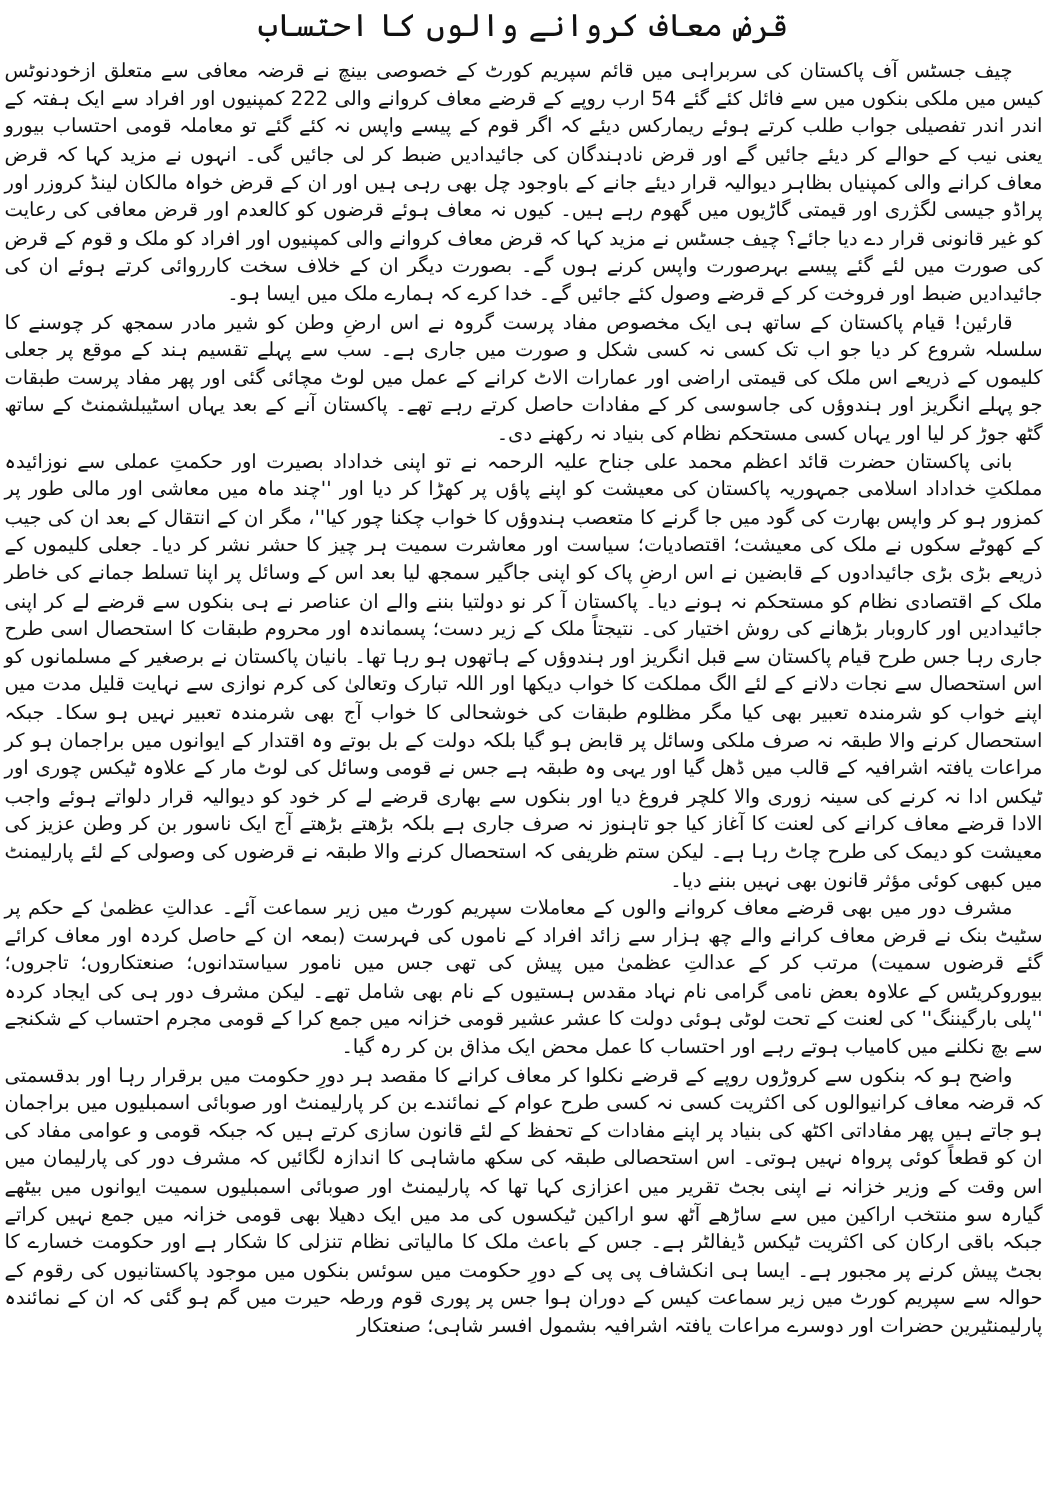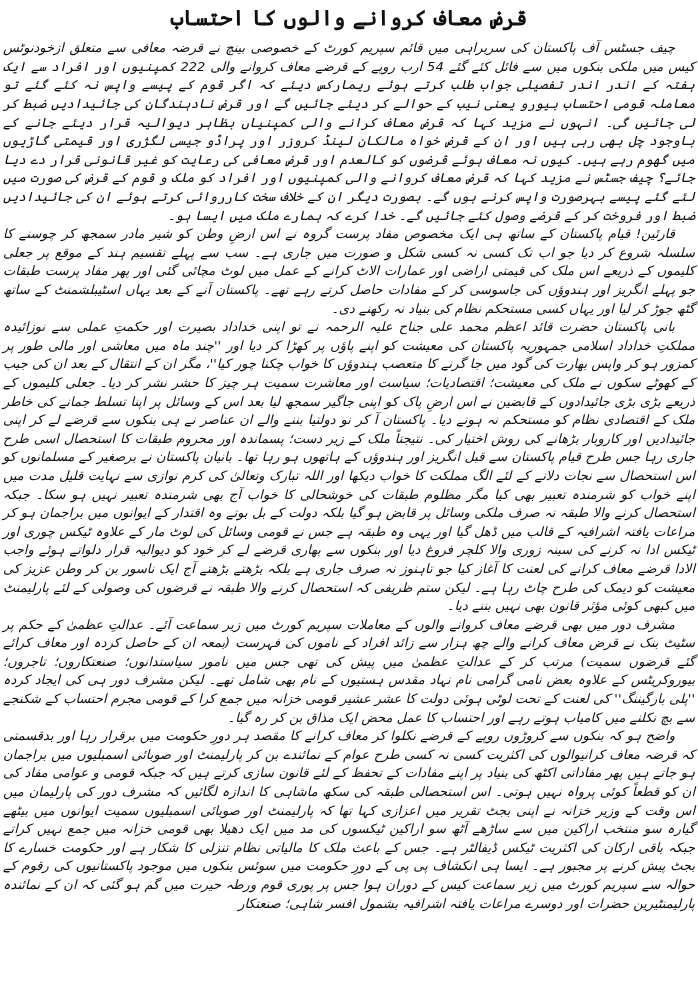--- a/index.html
+++ b/index.html
@@ -14,31 +14,30 @@
     background: #ffffff;
     color: #111111;
     direction: rtl;
     padding: 2px 3px 0 3px;
     overflow: hidden;
     font-family: "DejaVu Sans", sans-serif;
   }
   .article-title {
     text-align: center;
     font-size: 21px;
-    font-weight: bold;
+    font-weight: normal;
     margin: 2px 0 8px 0;
     line-height: 1.3;
     font-family: "DejaVu Serif", serif;
   }
   .article-body {
     font-size: 13px;
     line-height: 18.6px;
     text-align: justify;
     text-justify: inter-word;
-    font-style: italic;
   }
   .article-body p {
     margin: 0;
     text-indent: 20px; 
   }
 </style>
 </head>
 <body>
 
 <div class="page">

